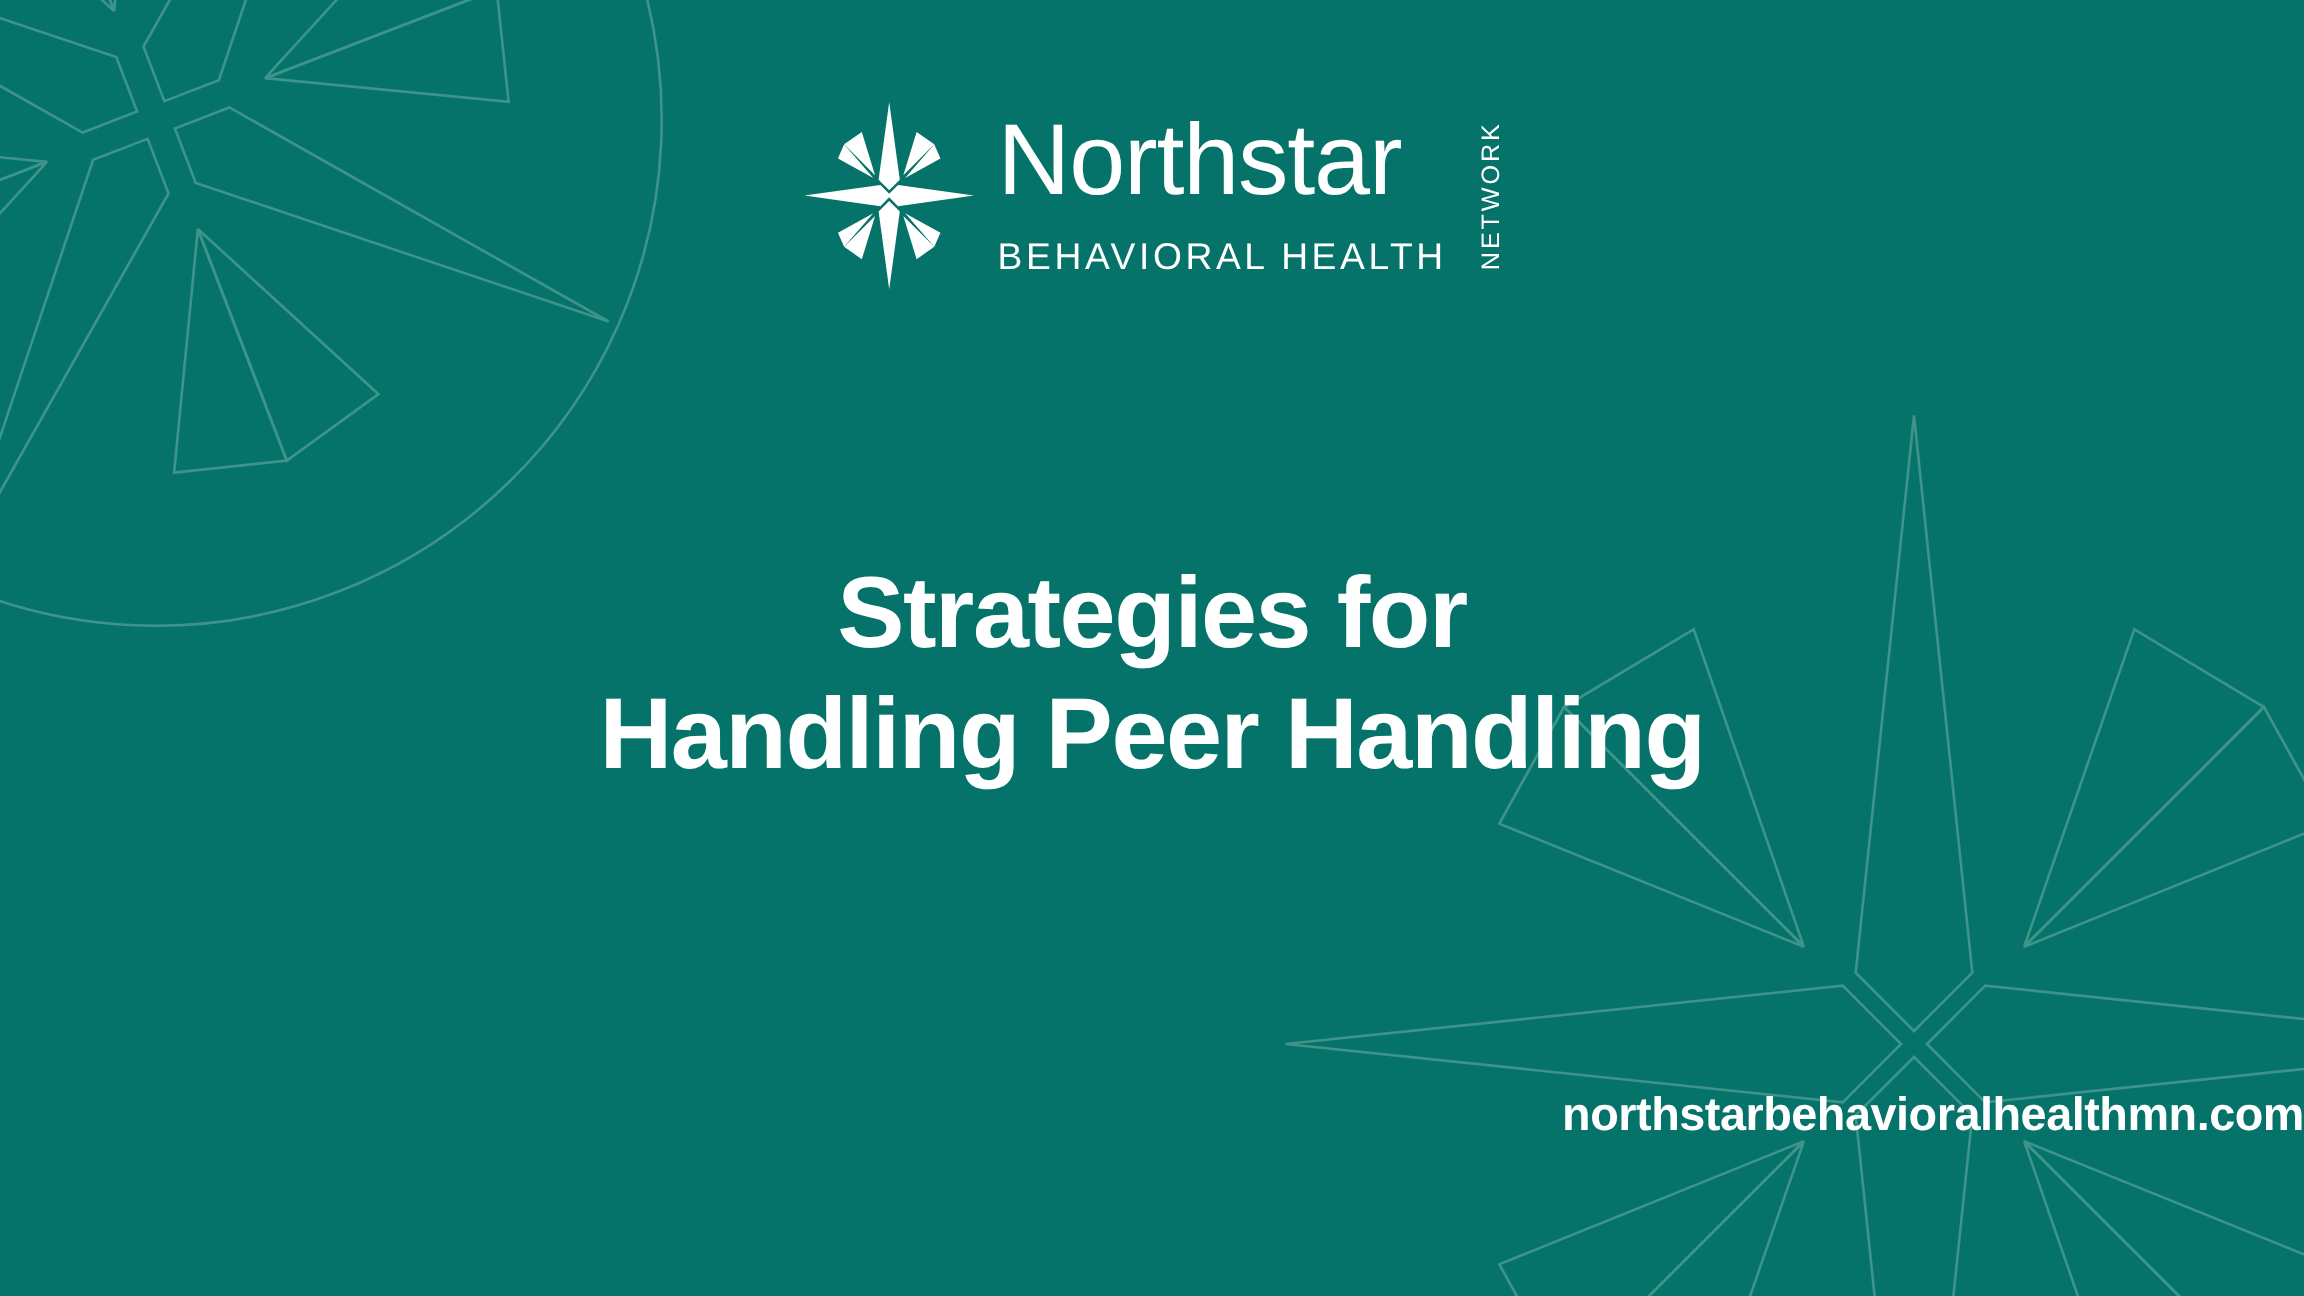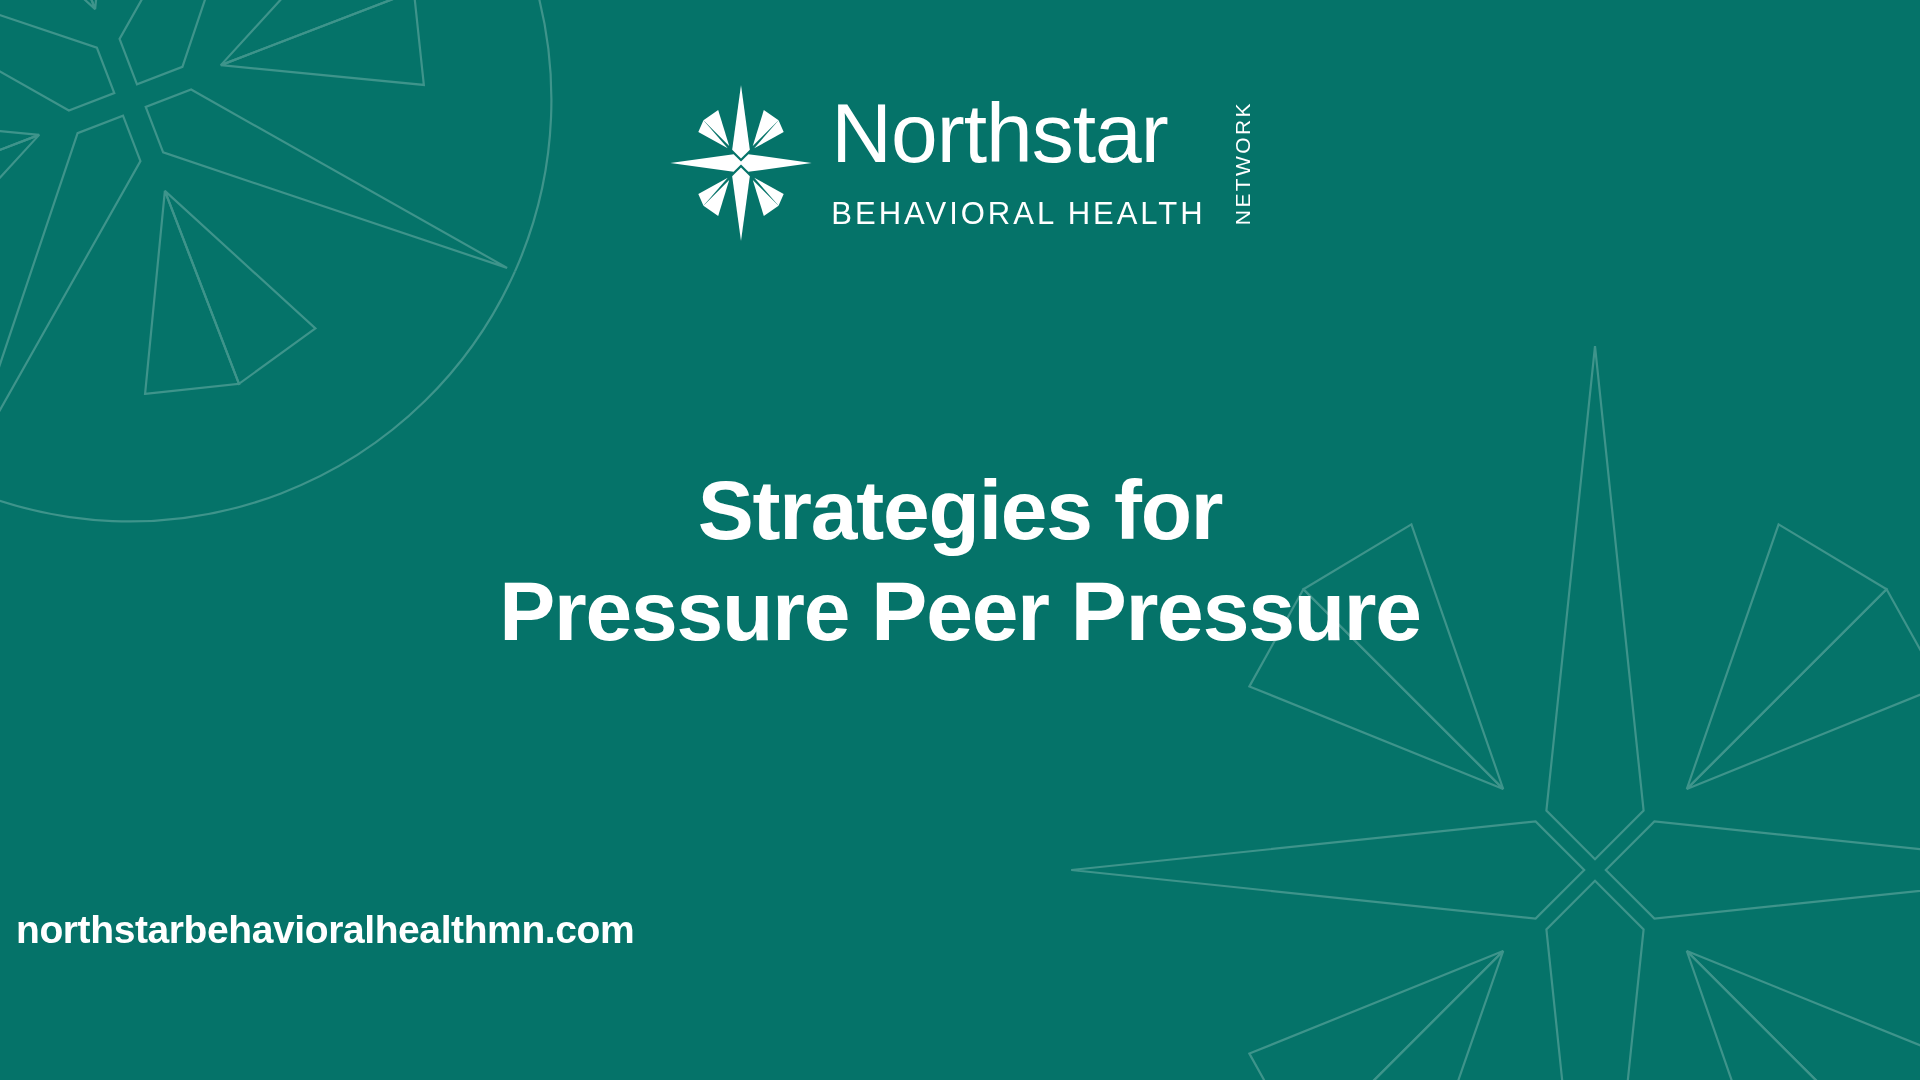--- a/index.html
+++ b/index.html
@@ -121,21 +121,21 @@
     letter-spacing: -1.2px;
   }
   #headline .hl-line { display: block; text-align: center; }
 
   
   #site-url {
     position: absolute;
     left: 16px;
     right: 0;
     top: 908px;
-    text-align: left;
+    text-align: right;
     color: #ffffff;
     font-size: 39px;
     font-weight: 700;
     letter-spacing: -0.4px;
   }
 </style>
 </head>
 <body>
 
 <div id="slide">
@@ -219,18 +219,18 @@
           <div id="logo-tagline">BEHAVIORAL HEALTH</div>
         </div>
         <div id="logo-network">NETWORK</div>
       </div>
 
     </div>
   </div>
 
   <h1 id="headline">
     <span class="hl-line">Strategies for</span>
-    <span class="hl-line">Pressure Peer Pressure</span>
+    <span class="hl-line">Handling Peer Handling</span>
   </h1>
 
   <div id="site-url">northstarbehavioralhealthmn.com</div>
 
 </div>
 
 </body></html>

